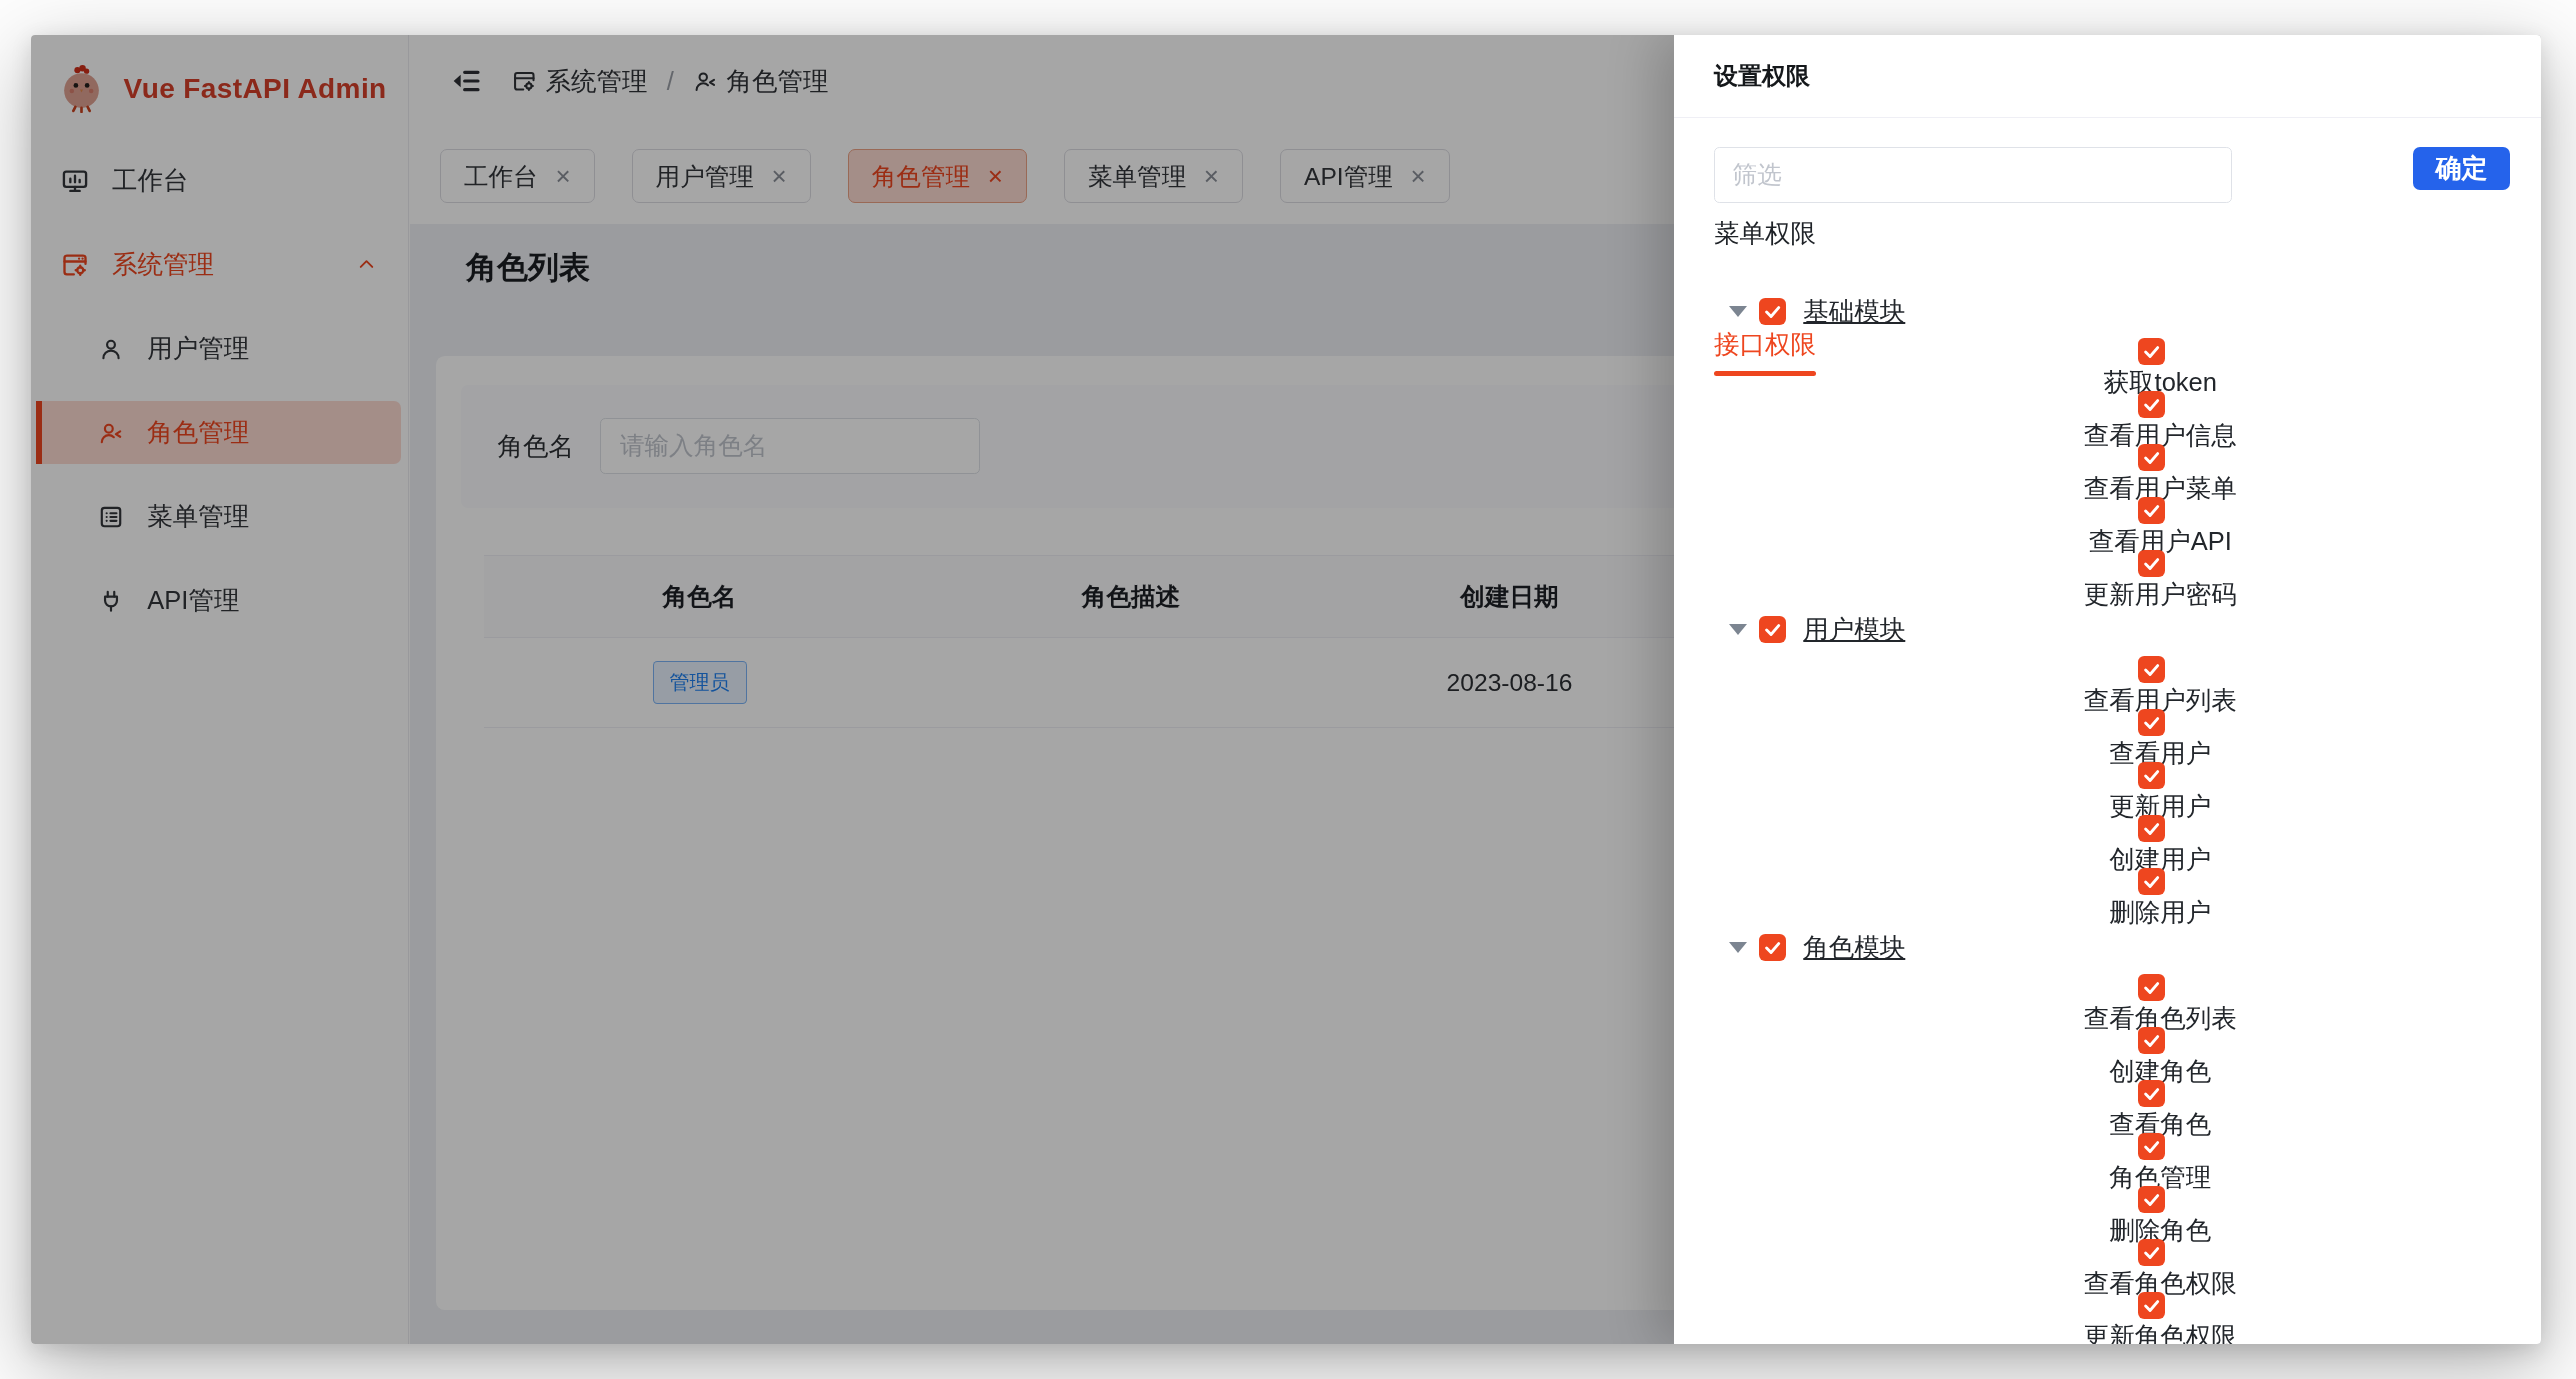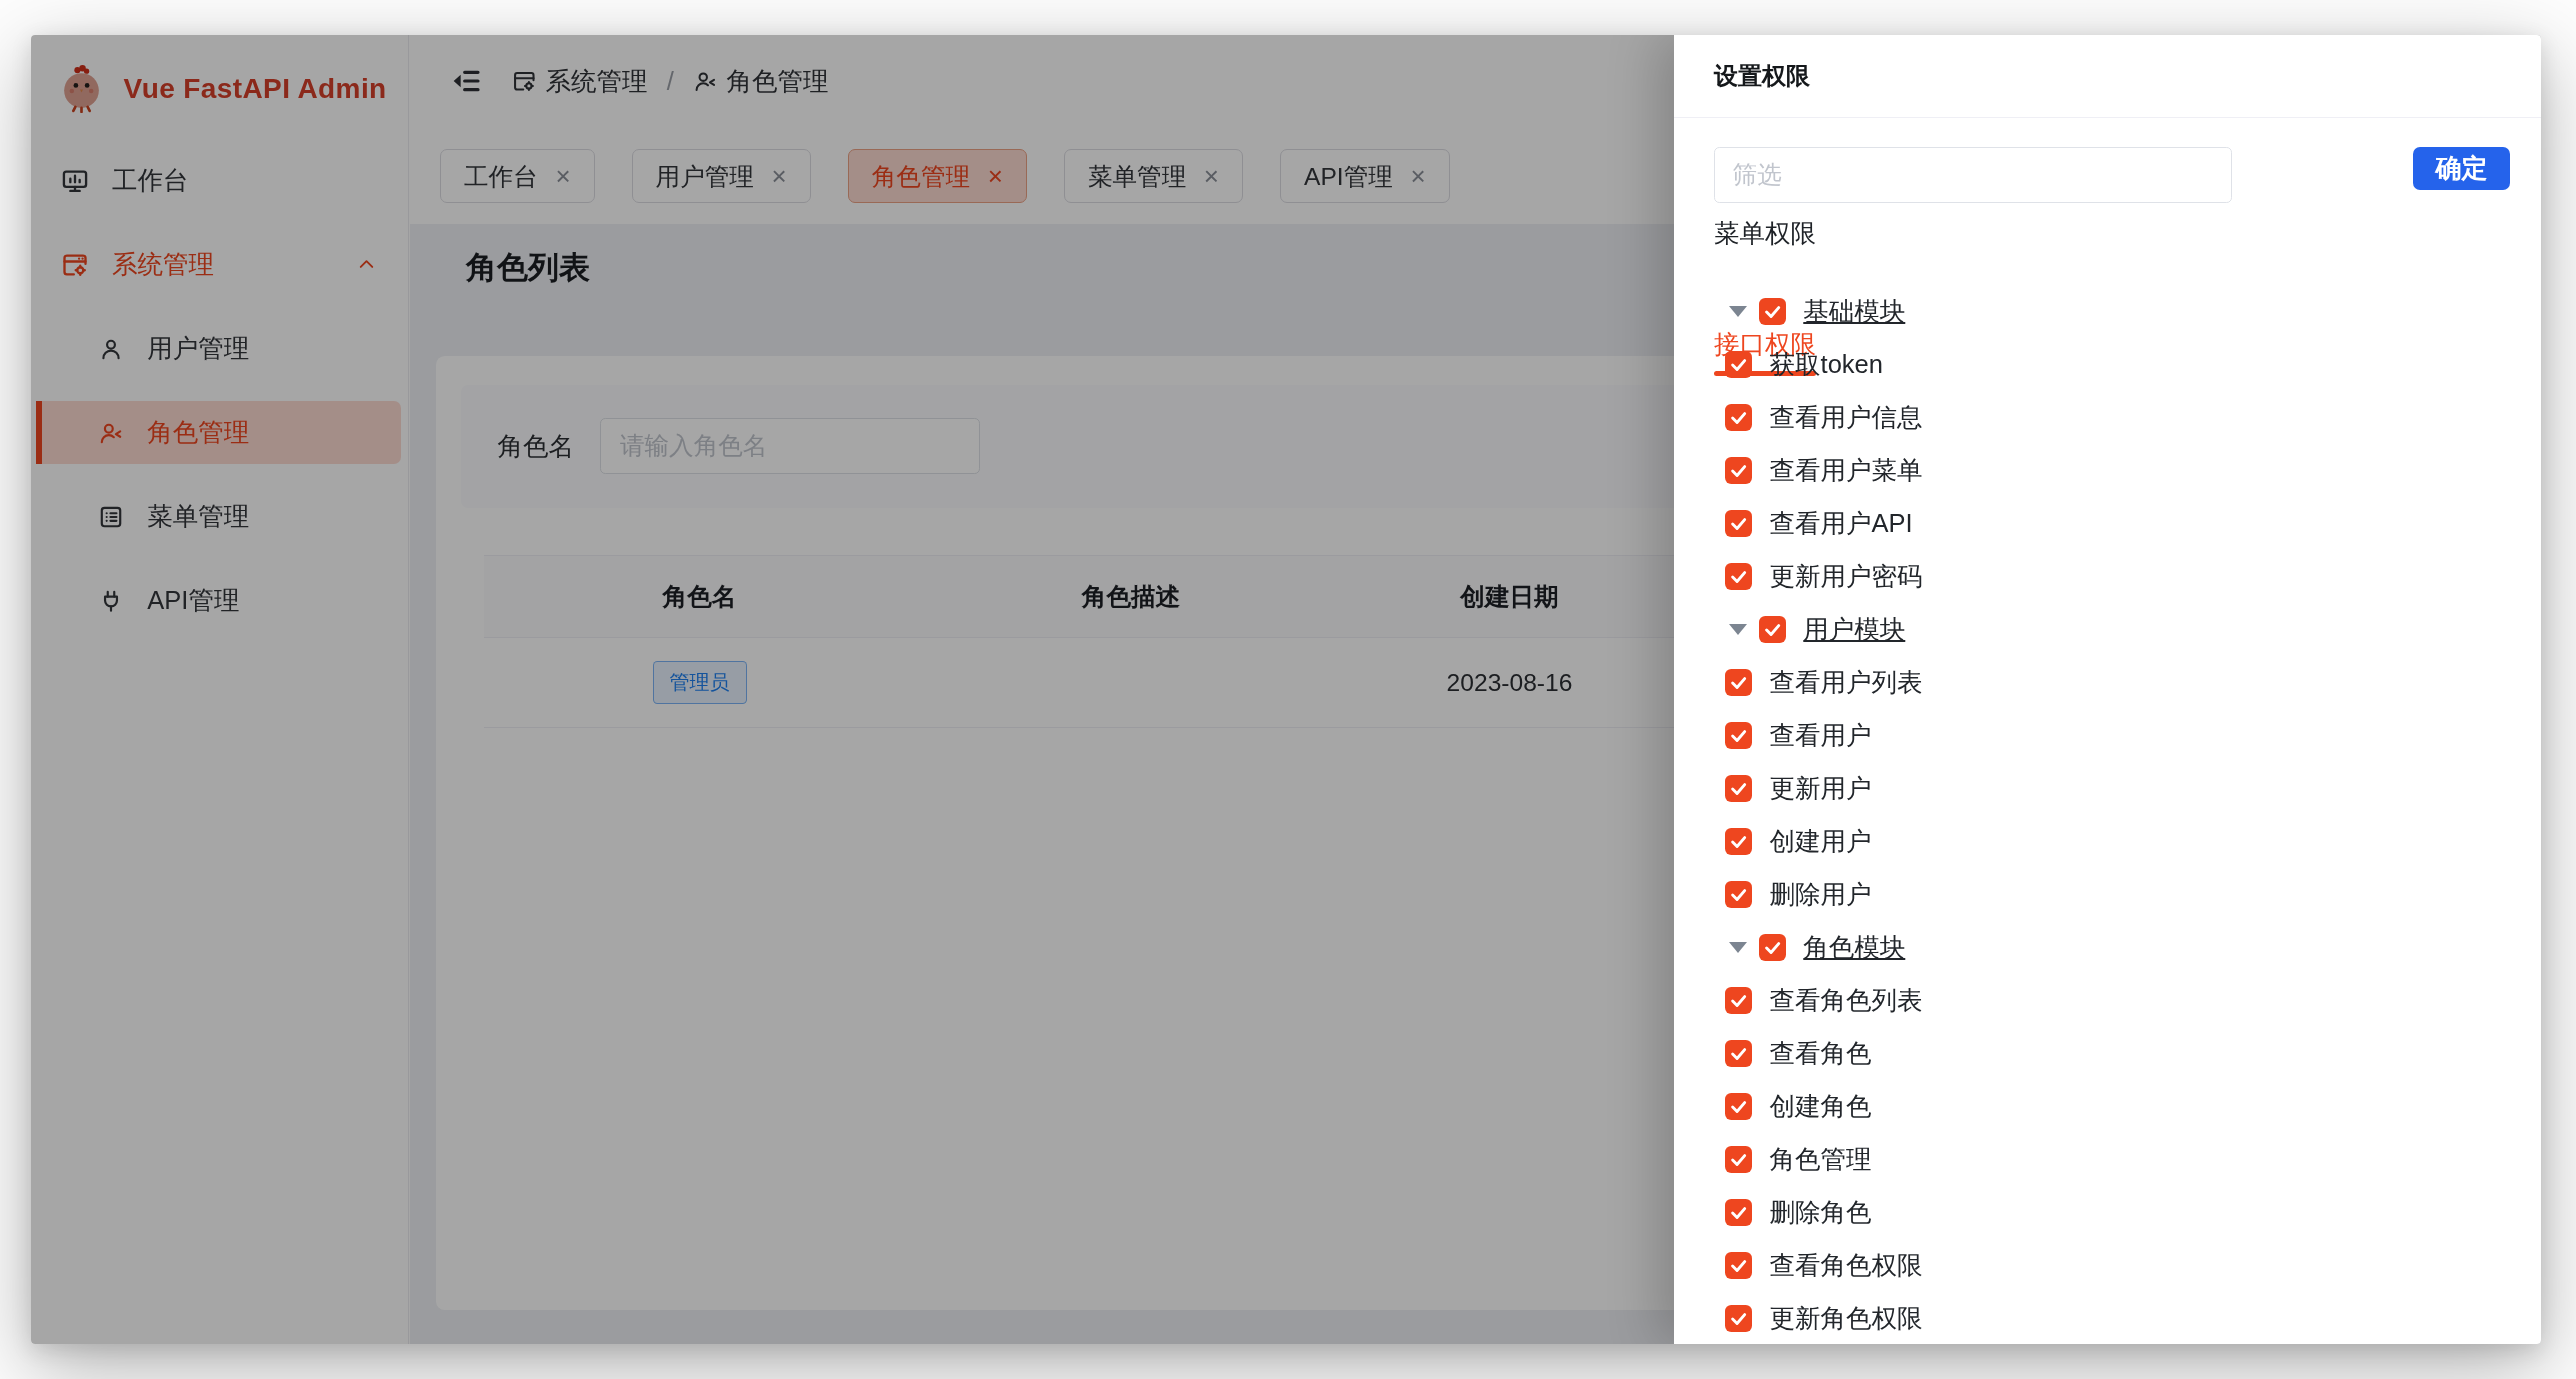--- a/index.html
+++ b/index.html
@@ -73,21 +73,21 @@
   .confirm-btn { position:absolute; top:29px; right:31px; width:97px; height:43px; border:none; border-radius:7px;
                  background:var(--confirm_blue); color:#fff; font-size:26px; cursor:pointer; font-family:inherit;font-weight:bold; }
   .ptabs { position:absolute; left:40px; top:98px; display:flex; gap:62px; font-size:25.5px;flex-direction:column; }
   .ptab { position:relative; padding-bottom:14px; color:#1e2227; cursor:pointer; }
   .ptab.active { color:var(--primary); }
   .ptab.active::after { content:""; position:absolute; left:0; right:0; bottom:0; height:5.3px; border-radius:2.6px; background:var(--primary); }
 
   .tree { position:absolute; left:0; right:0; top:167px; bottom:0; }
   .tree-row { height:53px; display:flex; align-items:center; font-size:25.5px; color:#22262b; cursor:pointer; }
   .tree-row.root { padding-left:54px;text-decoration:underline; }
-  .tree-row.child { padding-left:51px; }
+  .tree-row.child { padding-left:88px;flex-direction:column; }
   .caret { width:19.3px; display:flex; justify-content:center; }
   .caret-glyph { width:0; height:0; border-left:9.7px solid transparent; border-right:9.7px solid transparent; border-top:11.4px solid #7c8591; }
   .cb { width:27px; height:27px; border-radius:6.2px; background:var(--primary); margin-left:11.4px; display:flex;
         align-items:center; justify-content:center; flex:0 0 auto; }
   .tree-row.child .cb { margin-left:0; }
   .tree-label { margin-left:17.6px; }
 
   .icon-stroke { stroke:currentColor; fill:none; stroke-width:2; stroke-linecap:round; stroke-linejoin:round; }
 </style>
 </head>
@@ -407,29 +407,29 @@
               </svg>
             </span>
           <span class="tree-label">查看角色列表</span>
         </div>
         <div class="tree-row child">
           <span class="cb">
               <svg width="19.3" height="19.3" viewBox="0 0 24 24">
                 <polyline points="4.5 12.5 10 18 19.5 7" fill="none" stroke="#fff" stroke-width="3.6" stroke-linecap="round" stroke-linejoin="round"></polyline>
               </svg>
             </span>
+          <span class="tree-label">创建角色</span>
+        </div>
+        <div class="tree-row child">
+          <span class="cb">
+              <svg width="19.3" height="19.3" viewBox="0 0 24 24">
+                <polyline points="4.5 12.5 10 18 19.5 7" fill="none" stroke="#fff" stroke-width="3.6" stroke-linecap="round" stroke-linejoin="round"></polyline>
+              </svg>
+            </span>
           <span class="tree-label">查看角色</span>
-        </div>
-        <div class="tree-row child">
-          <span class="cb">
-              <svg width="19.3" height="19.3" viewBox="0 0 24 24">
-                <polyline points="4.5 12.5 10 18 19.5 7" fill="none" stroke="#fff" stroke-width="3.6" stroke-linecap="round" stroke-linejoin="round"></polyline>
-              </svg>
-            </span>
-          <span class="tree-label">创建角色</span>
         </div>
         <div class="tree-row child">
           <span class="cb">
               <svg width="19.3" height="19.3" viewBox="0 0 24 24">
                 <polyline points="4.5 12.5 10 18 19.5 7" fill="none" stroke="#fff" stroke-width="3.6" stroke-linecap="round" stroke-linejoin="round"></polyline>
               </svg>
             </span>
           <span class="tree-label">角色管理</span>
         </div>
         <div class="tree-row child">

